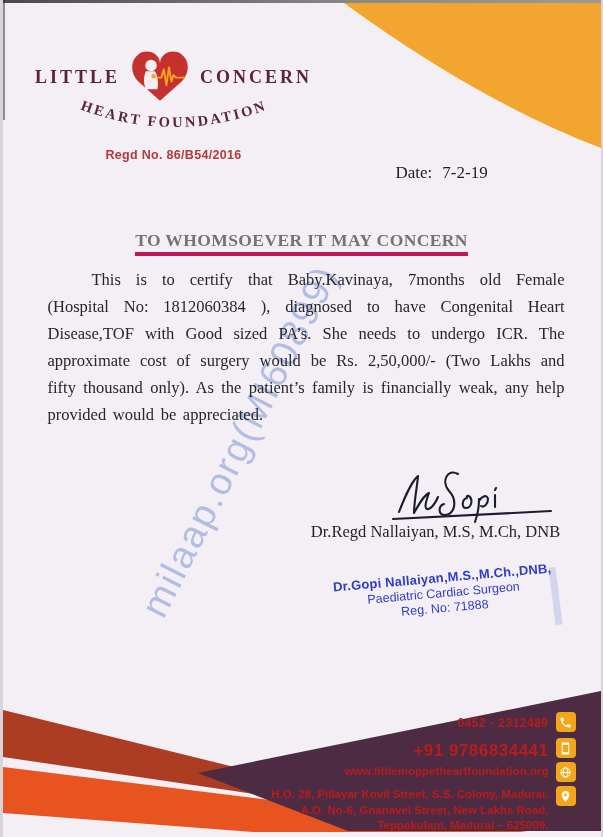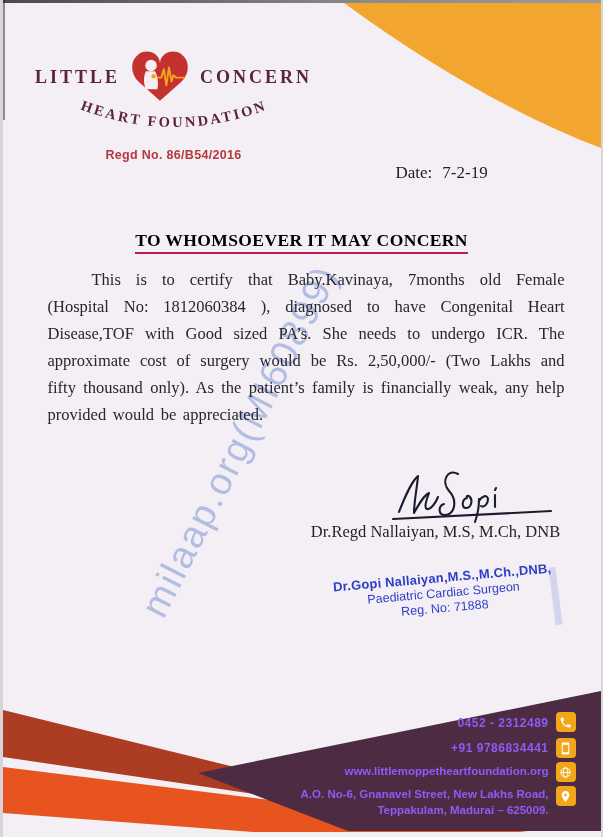--- a/index.html
+++ b/index.html
@@ -24,22 +24,22 @@
   .logo-word { font-family:"Liberation Serif", serif; font-weight:bold; font-size:18px;
     letter-spacing:3px; color:#5c2340; }
   .arc-svg { display:block; margin:-8px auto 0; }
   .regd { margin-top:0px; font-family:"Liberation Sans", sans-serif; font-weight:bold;
     font-size:12.5px; color:#b5393c; letter-spacing:.3px; }
 
   
   .date-line { position:absolute; left:393px; top:163px; font-size:17px; color:#1e1e26; }
   .date-line .val { margin-left:10px; }
   .title-wrap { position:absolute; top:230px; left:0; width:100%; text-align:center; z-index:3; }
-  .title { display:inline-block; font-weight:bold; font-size:17.5px; color:#000000;
-    letter-spacing:.4px; border-bottom:2px solid #be185d; padding-bottom:1px; }
+  .title { display:inline-block; font-weight:bold; font-size:17.5px; color:#737373;
+    letter-spacing:.4px; border-bottom:4px solid #be185d; padding-bottom:1px; }
   .body-text { position:absolute; left:45px; right:36px; top:266px; z-index:3;
     font-size:16.5px; line-height:27px; color:#26262e; text-align:justify;
     text-indent:44px; word-spacing:2.5px; }
 
   .watermark { position:absolute; left:-35px; top:415px; width:560px; height:60px;
     z-index:1; text-align:center;
     font-family:"Liberation Sans", sans-serif; font-size:38px; letter-spacing:2px;
     color:rgba(122,148,214,.55); transform:rotate(-63deg); white-space:nowrap; }
 
   .sig-svg { position:absolute; left:388px; top:466px; z-index:3; }
@@ -50,23 +50,23 @@
     text-align:center; transform:rotate(-5deg); color:#2f3ec9;
     font-family:"Liberation Sans", sans-serif; }
   .stamp .l1 { font-weight:bold; font-size:13px; letter-spacing:.2px; }
   .stamp .l2 { font-size:12.5px; margin-top:1px; }
   .stamp .l3 { font-size:12.5px; margin-top:1px; }
   .stamp-smudge { position:absolute; left:549px; top:567px; width:7px; height:58px;
     background:rgba(70,90,210,.18); transform:rotate(-7deg); z-index:2; }
 
   
   .footer-text { position:absolute; right:52px; z-index:4; text-align:right;
-    font-family:"Liberation Sans", sans-serif; font-weight:bold; color:#8b5cf6; }
+    font-family:"Liberation Sans", sans-serif; font-weight:bold; color:#b91c1c; }
   .f-phone  { top:716px; font-size:12px; letter-spacing:.5px; }
-  .f-mobile { top:741px; font-size:12px; letter-spacing:.5px; }
+  .f-mobile { top:741px; font-size:17px; letter-spacing:.5px; }
   .f-web    { top:765px; font-size:11.5px; }
   .f-addr   { top:787px; font-size:11.5px; line-height:15.5px; }
   .icon-col { position:absolute; right:25px; z-index:5; }
   .icon-box { position:absolute; right:0; width:20px; height:20px; border-radius:4px;
     background:#f2a71b; display:flex; align-items:center; justify-content:center; }
   .i1{top:712px;} .i2{top:738px;} .i3{top:762px;} .i4{top:786px;}
 </style>
 </head>
 <body>
 
@@ -139,20 +139,21 @@
   <svg class="bg-svg" style="top:687px" width="603" height="150">
     <polygon points="0,23 0,70 475,140" fill="#ad3d22"></polygon>
     <polygon points="0,80 525,145 250,145 0,126" fill="#e8541f"></polygon>
     <polygon points="195,86 603,3 603,144 345,144" fill="#4d2b42"></polygon>
   </svg>
 
   <div class="footer-text f-phone">0452 - 2312489</div>
   <div class="footer-text f-mobile">+91 9786834441</div>
   <div class="footer-text f-web">www.littlemoppetheartfoundation.org</div>
   <div class="footer-text f-addr">
+    <div>H.O. 28, Pillayar Kovil Street, S.S. Colony, Madurai.</div>
     <div>A.O. No-6, Gnanavel Street, New Lakhs Road,</div>
     <div>Teppakulam, Madurai – 625009.</div>
   </div>
 
   <div class="icon-col">
     <div class="icon-box i1">
       <svg width="13" height="13" viewBox="0 0 24 24">
           <path fill="#fff" d="M6.6 10.8c1.5 3 3.9 5.4 6.9 6.9l2.3-2.3c.3-.3.7-.4 1-.2 1.1.4 2.3.6 3.6.6.6 0 1 .4 1 1V20c0 .6-.4 1-1 1C10.6 21 3 13.4 3 4c0-.6.4-1 1-1h3.5c.6 0 1 .4 1 1 0 1.2.2 2.4.6 3.6.1.3 0 .7-.2 1l-2.3 2.2z"></path>
         </svg>
     </div>

